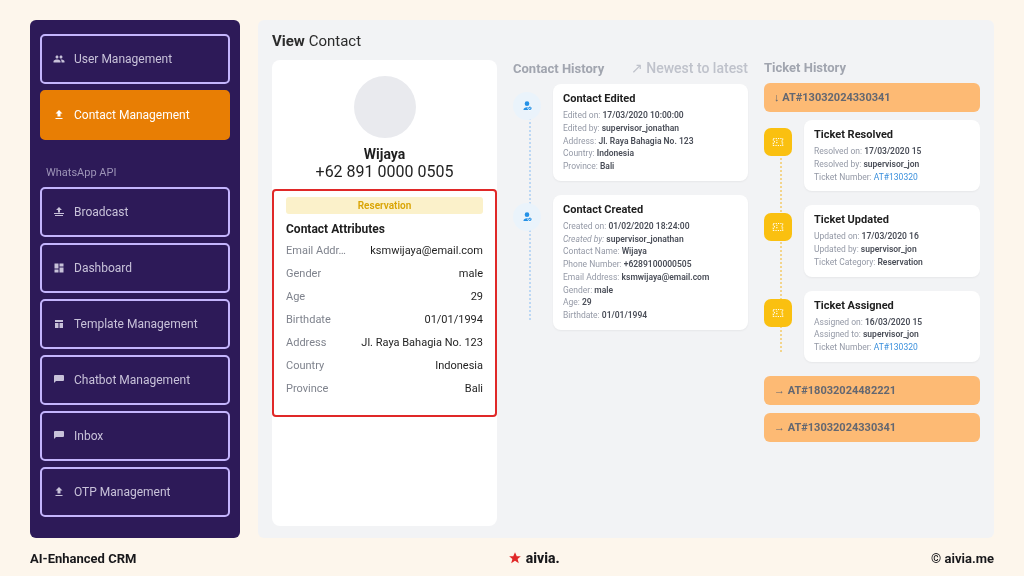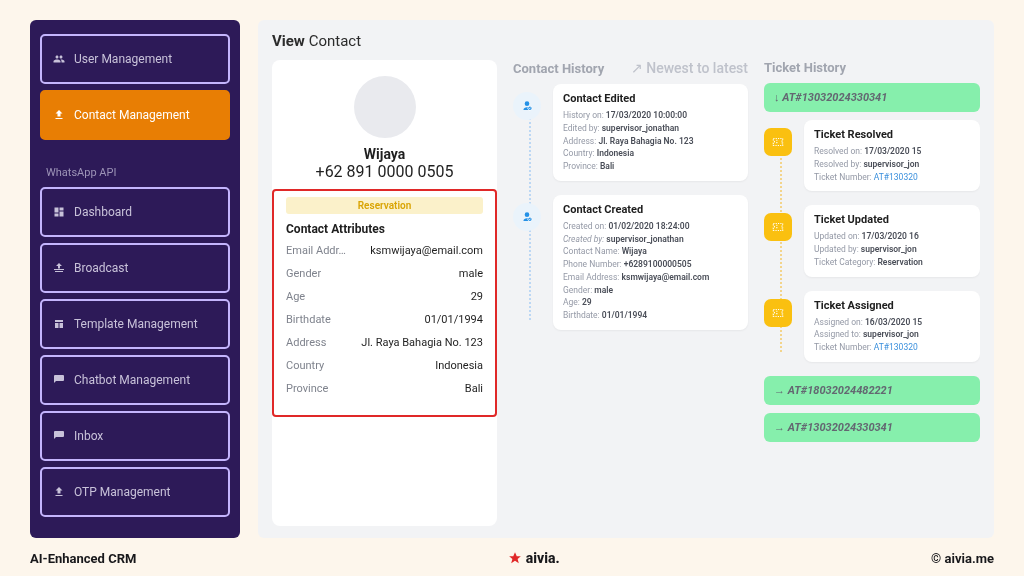--- a/index.html
+++ b/index.html
@@ -42,21 +42,21 @@
 .timeline::before { content: ""; position: absolute; left: 16px; top: 10px; bottom: 10px; border-left: 2px dotted #bcd7f4; }
 .timeline-item { position: relative; background: #fff; border-radius: 8px; padding: 8px 10px; margin-bottom: 14px; box-shadow: 0 1px 2px rgba(0,0,0,0.05); }
 .timeline-icon { position: absolute; left: -40px; top: 8px; width: 28px; height: 28px; border-radius: 50%; background: #eaf3fb; display: flex; align-items: center; justify-content: center; }
 .timeline-icon.blue svg { fill: #2591e6; }
 .timeline-icon.yellow { background: #fac010; border-radius: 7px; }
 .timeline-icon.yellow svg { fill: #fff; }
 .timeline-title { font-size: 11px; font-weight: 700; color: #1e1e1e; margin-bottom: 4px; }
 .meta { font-size: 8.5px; color: #9499a6; line-height: 1.5; }
 .meta b { color: #4a4e58; font-weight: 600; }
 .meta .link { color: #3a8fdc; }
-.ticket-ref-row { background: #86efac; border-radius: 6px; padding: 8px 10px; font-size: 11px; font-weight: 700; color: #636771; margin-bottom: 8px; display: flex; align-items: center; gap: 6px; cursor: pointer; font-style: italic; }
+.ticket-ref-row { background: #fdba74; border-radius: 6px; padding: 8px 10px; font-size: 11px; font-weight: 700; color: #636771; margin-bottom: 8px; display: flex; align-items: center; gap: 6px; cursor: pointer; }
 .col-ticket { flex: 1; min-width: 160px; overflow: hidden; }
 .col-ticket .timeline::before { border-left: 2px dotted #f3d48b; }
 
 
 .footer { display: flex; justify-content: space-between; align-items: center; padding-top: 12px; font-size: 13px; font-weight: 700; color: #18181b; }
 .logo-center { display: flex; align-items: center; gap: 4px; font-weight: 800; font-size: 14px; }
 </style>
 </head>
 <body>
 
@@ -77,32 +77,32 @@
             <svg viewBox="0 0 24 24" width="12" height="12">
               <path d="M19 9l-7-7-7 7h4v6h6V9h4zM5 18v2h14v-2H5z"></path>
             </svg>
           </span>
           <span>Contact Management</span>
         </div>
         <div class="sidebar-heading">WhatsApp API</div>
         <div class="sidebar-item">
           <span class="icon">
             <svg viewBox="0 0 24 24" width="12" height="12">
+              <path d="M18 8l-6-6-6 6h4v5h4V8h4zM4 18h16v2H4z M2 14h20v2H2z"></path>
+            </svg>
+          </span>
+          <span>Broadcast</span>
+        </div>
+        <div class="sidebar-item">
+          <span class="icon">
+            <svg viewBox="0 0 24 24" width="12" height="12">
               <path d="M3 13h8V3H3v10zm0 8h8v-6H3v6zm10 0h8V11h-8v10zm0-18v6h8V3h-8z"></path>
             </svg>
           </span>
           <span>Dashboard</span>
-        </div>
-        <div class="sidebar-item">
-          <span class="icon">
-            <svg viewBox="0 0 24 24" width="12" height="12">
-              <path d="M18 8l-6-6-6 6h4v5h4V8h4zM4 18h16v2H4z M2 14h20v2H2z"></path>
-            </svg>
-          </span>
-          <span>Broadcast</span>
         </div>
         <div class="sidebar-item">
           <span class="icon">
             <svg viewBox="0 0 24 24" width="12" height="12">
               <path d="M4 4h16v4H4zM4 10h7v10H4zM13 10h7v10h-7z"></path>
             </svg>
           </span>
           <span>Template Management</span>
         </div>
         <div class="sidebar-item">
@@ -197,21 +197,21 @@
               <div class="timeline-item">
                 <div class="timeline-icon blue">
                   <svg viewBox="0 0 24 24" width="14" height="14">
                     <path d="M12 12a4 4 0 1 0 0-8 4 4 0 0 0 0 8zm0 2c-3.3 0-6 1.8-6 4v1h12v-1c0-2.2-2.7-4-6-4z"></path>
                     <circle cx="17" cy="16" r="4" fill="#fff"></circle>
                     <path d="M17 13a3 3 0 1 0 .01 6A3 3 0 0 0 17 13zm-1 2.2l.6.6 1.4-1.4.7.7-2.1 2.1-1.3-1.3.7-.7z" fill="#2591e6"></path>
                   </svg>
                 </div>
                 <div class="timeline-title">Contact Edited</div>
                 <div class="meta">
-                  <div><span style="color: rgb(148, 153, 166);">History on: </span><b>17/03/2020 10:00:00</b></div>
+                  <div><span style="color: rgb(148, 153, 166);">Edited on: </span><b>17/03/2020 10:00:00</b></div>
                   <div><span style="color: rgb(148, 153, 166);">Edited by: </span><b>supervisor_jonathan</b></div>
                   <div><span style="color: rgb(148, 153, 166);">Address: </span><b>Jl. Raya Bahagia No. 123</b></div>
                   <div><span style="color: rgb(148, 153, 166);">Country: </span><b>Indonesia</b></div>
                   <div><span style="color: rgb(148, 153, 166);">Province: </span><b>Bali</b></div>
                 </div>
               </div>
               <div class="timeline-item">
                 <div class="timeline-icon blue">
                   <svg viewBox="0 0 24 24" width="14" height="14">
                     <path d="M12 12a4 4 0 1 0 0-8 4 4 0 0 0 0 8zm0 2c-3.3 0-6 1.8-6 4v1h12v-1c0-2.2-2.7-4-6-4z"></path>

